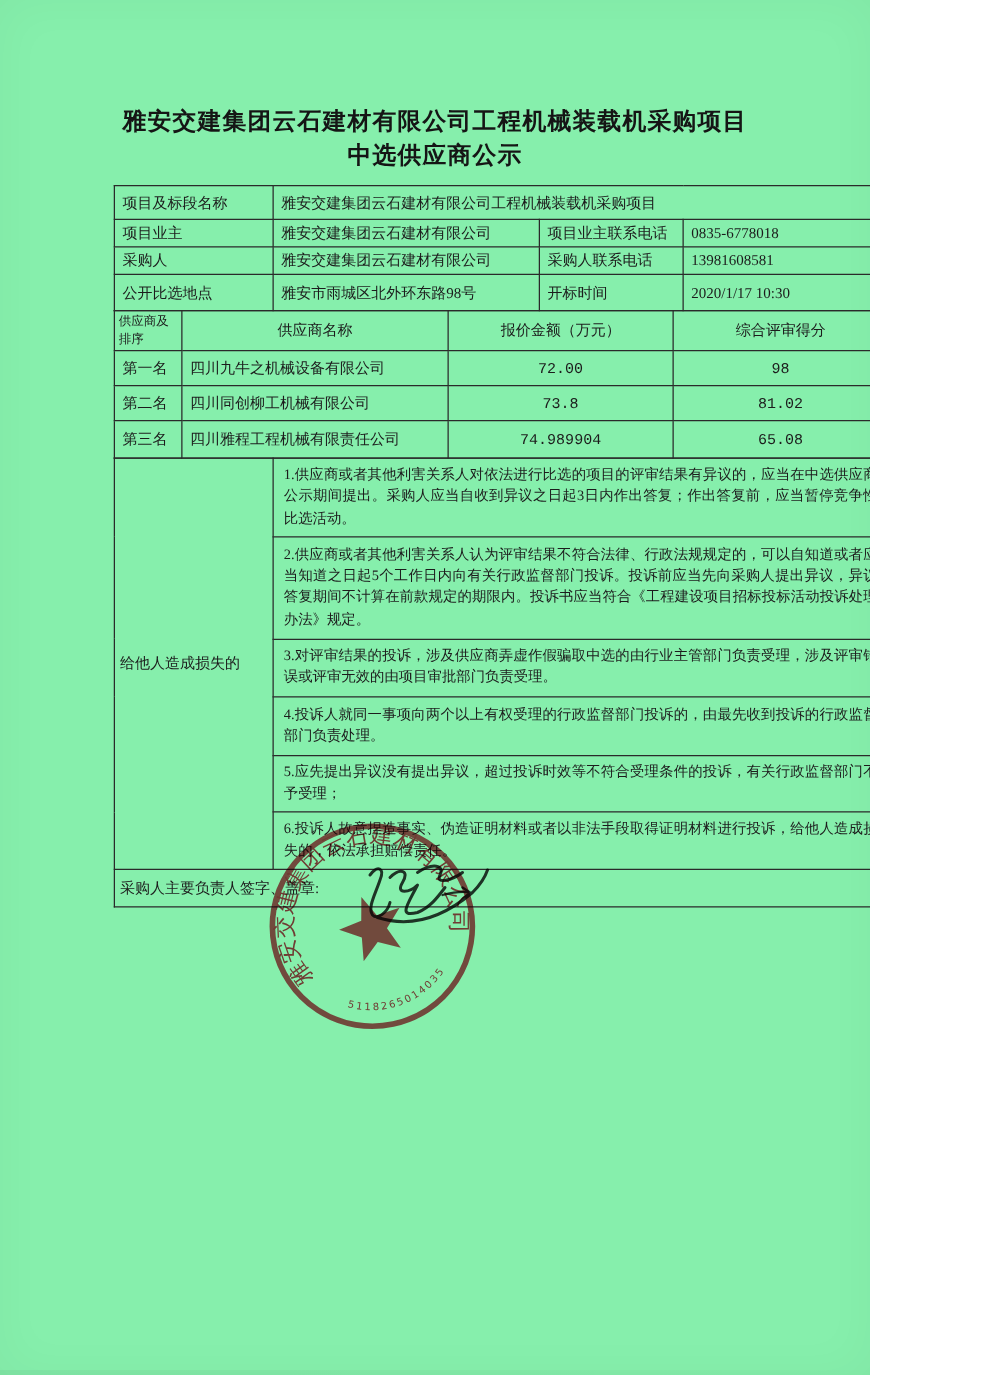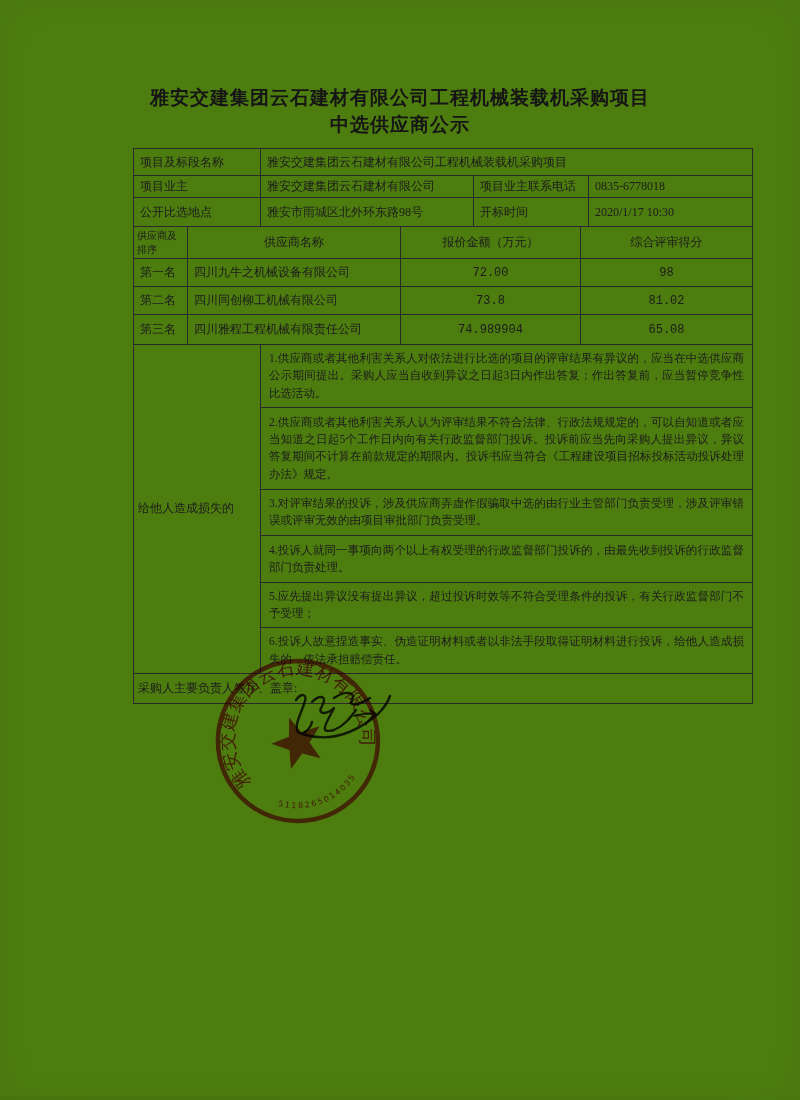--- a/index.html
+++ b/index.html
@@ -1,29 +1,29 @@
 <!DOCTYPE html>
 <html><head>
 <meta charset="utf-8">
 <style>
   * { margin:0; padding:0; box-sizing:border-box; }
   html,body { background:#ffffff; }
   .page {
-    position:relative; width:800px; height:1100px;
-    background:#4d7c0f; overflow:hidden;
+    position:relative; width:696px; height:1100px;
+    background:#86efac; overflow:hidden;
     font-family:"Liberation Serif","DejaVu Serif",serif;
     color:#1c1c1c;
     box-shadow:inset 0 0 40px rgba(0,0,0,0.035);
   }
   .title {
     position:absolute; top:84px; left:0; width:100%;
     text-align:center; font-weight:bold; font-size:19px;
     line-height:27px; letter-spacing:1px; color:#151515;
   }
-  .content { position:absolute; left:91px; top:148px; width:619px;margin-left:42px; }
+  .content { position:absolute; left:91px; top:148px; width:619px; }
   table { border-collapse:collapse; table-layout:fixed; width:619px; }
   table + table { margin-top:-1px; }
   td {
     border:1px solid #2a2a2a; font-size:12px; color:#1c1c1c;
     vertical-align:middle; padding:2px 6px; overflow:hidden;
   }
   .lbl { text-align:left; }
   .ctr { text-align:center;font-family:Liberation Mono, monospace; }
   .corner { font-size:10px; line-height:1.35; padding:2px 3px; }
   .note {
@@ -70,20 +70,26 @@
       <tbody>
           <tr style="height:27px">
         <td class="lbl">项目及标段名称</td>
         <td class="lbl" colspan="3">雅安交建集团云石建材有限公司工程机械装载机采购项目</td>
       </tr>
       <tr style="height:22px">
         <td class="lbl">项目业主</td>
         <td class="lbl">雅安交建集团云石建材有限公司</td>
         <td class="lbl">项目业主联系电话</td>
         <td class="lbl">0835-6778018</td>
+      </tr>
+      <tr style="height:22px">
+        <td class="lbl">采购人</td>
+        <td class="lbl">雅安交建集团云石建材有限公司</td>
+        <td class="lbl">采购人联系电话</td>
+        <td class="lbl">13981608581</td>
       </tr>
       <tr style="height:29px">
         <td class="lbl">公开比选地点</td>
         <td class="lbl">雅安市雨城区北外环东路98号</td>
         <td class="lbl">开标时间</td>
         <td class="lbl">2020/1/17 10:30</td>
       </tr>
     </tbody>
       </table>
 

